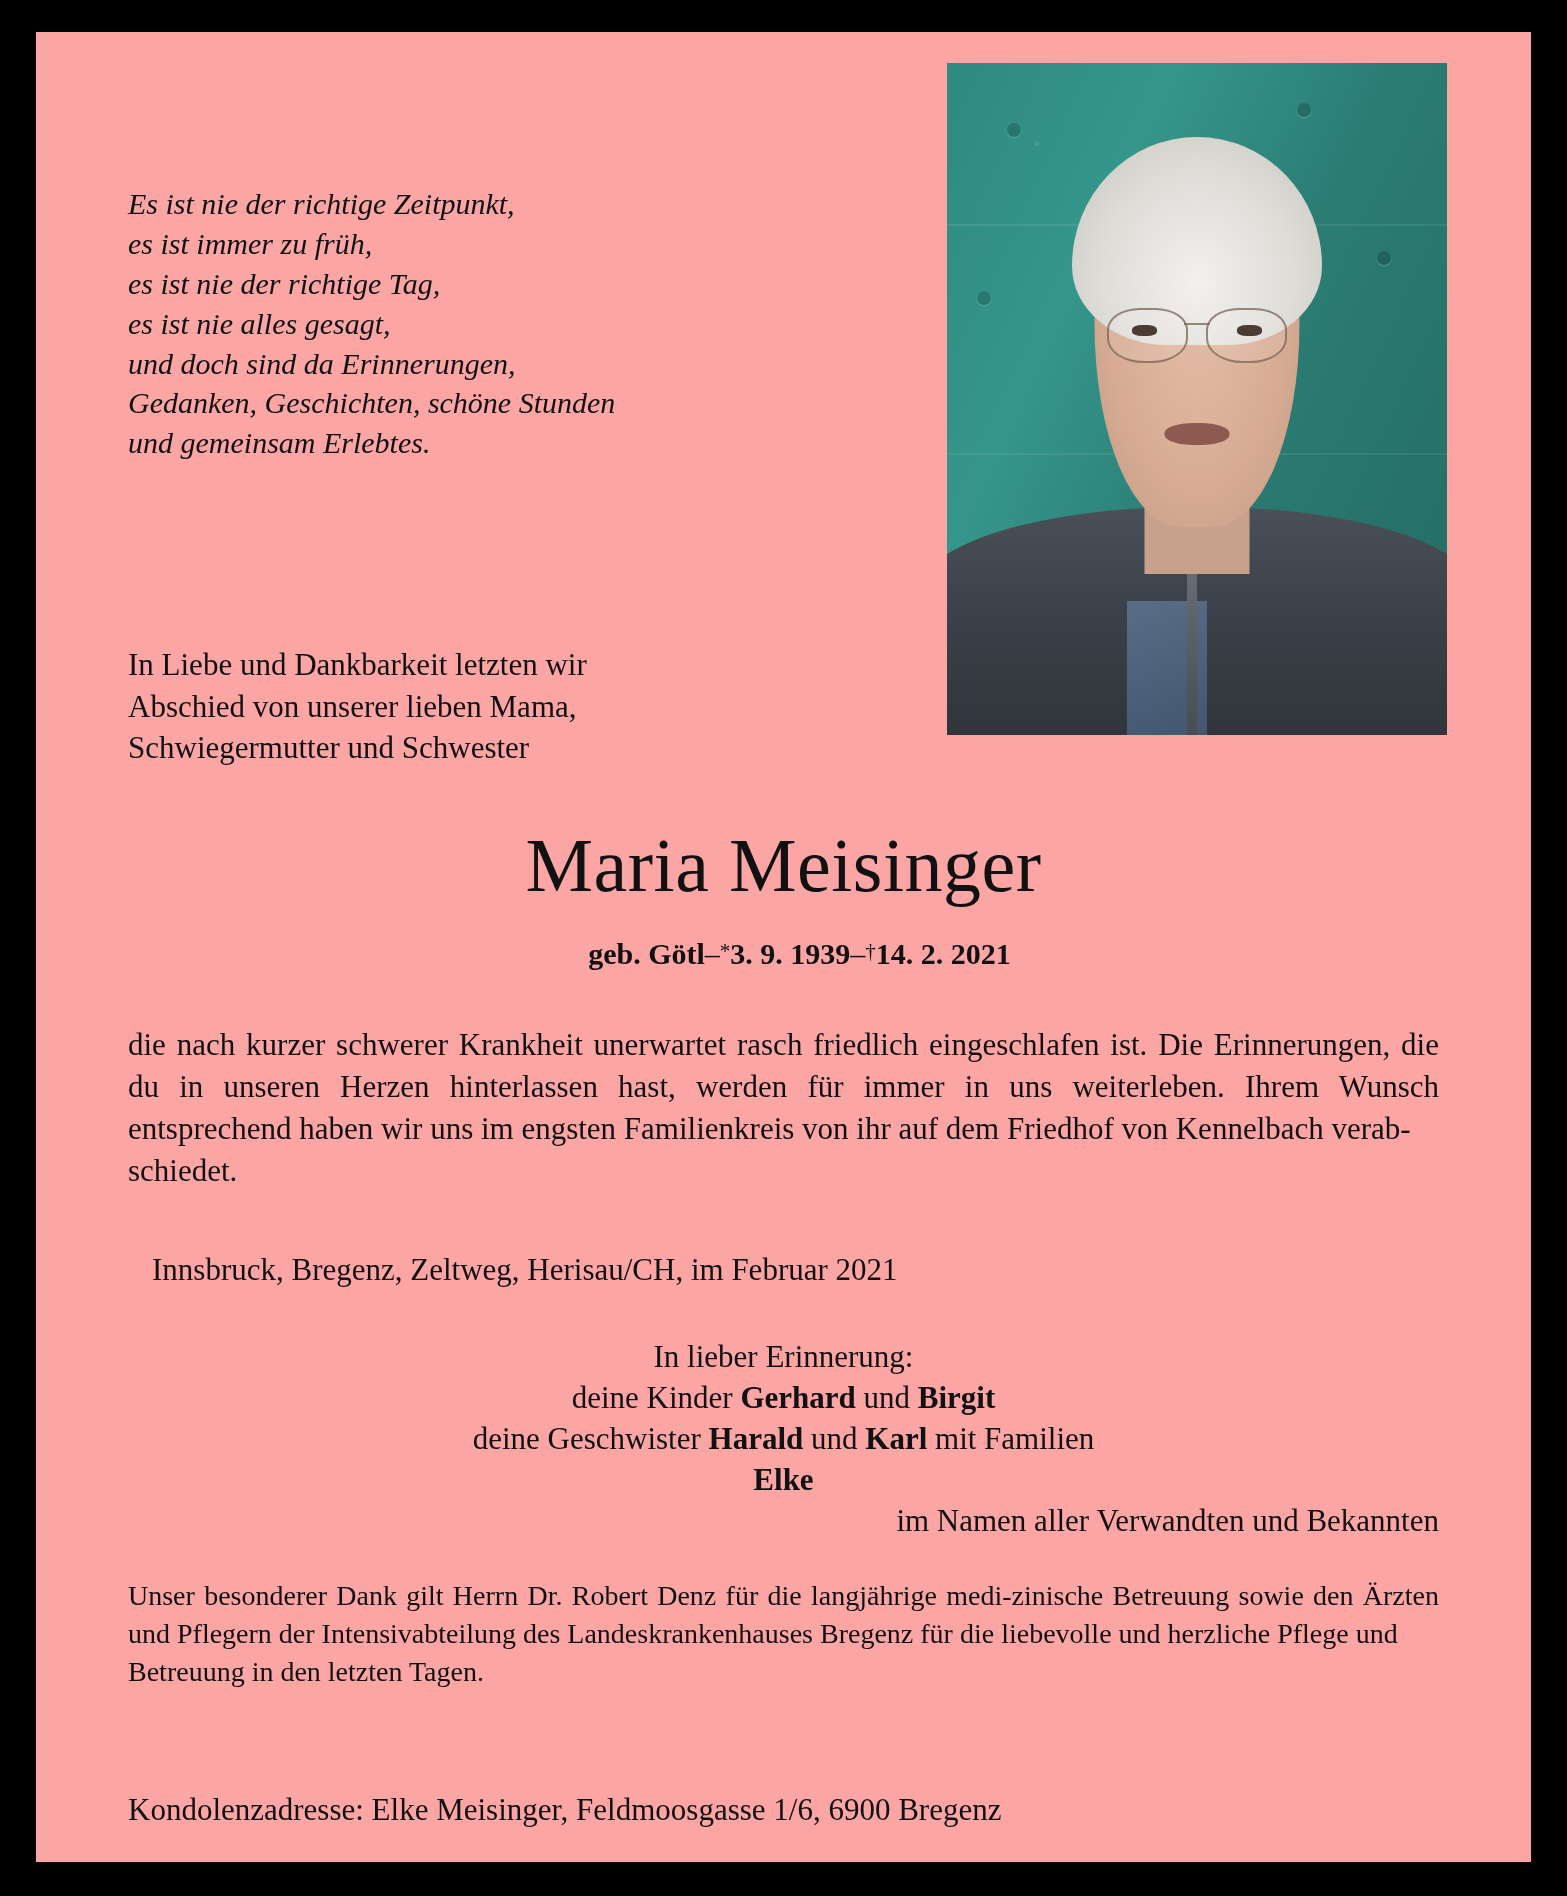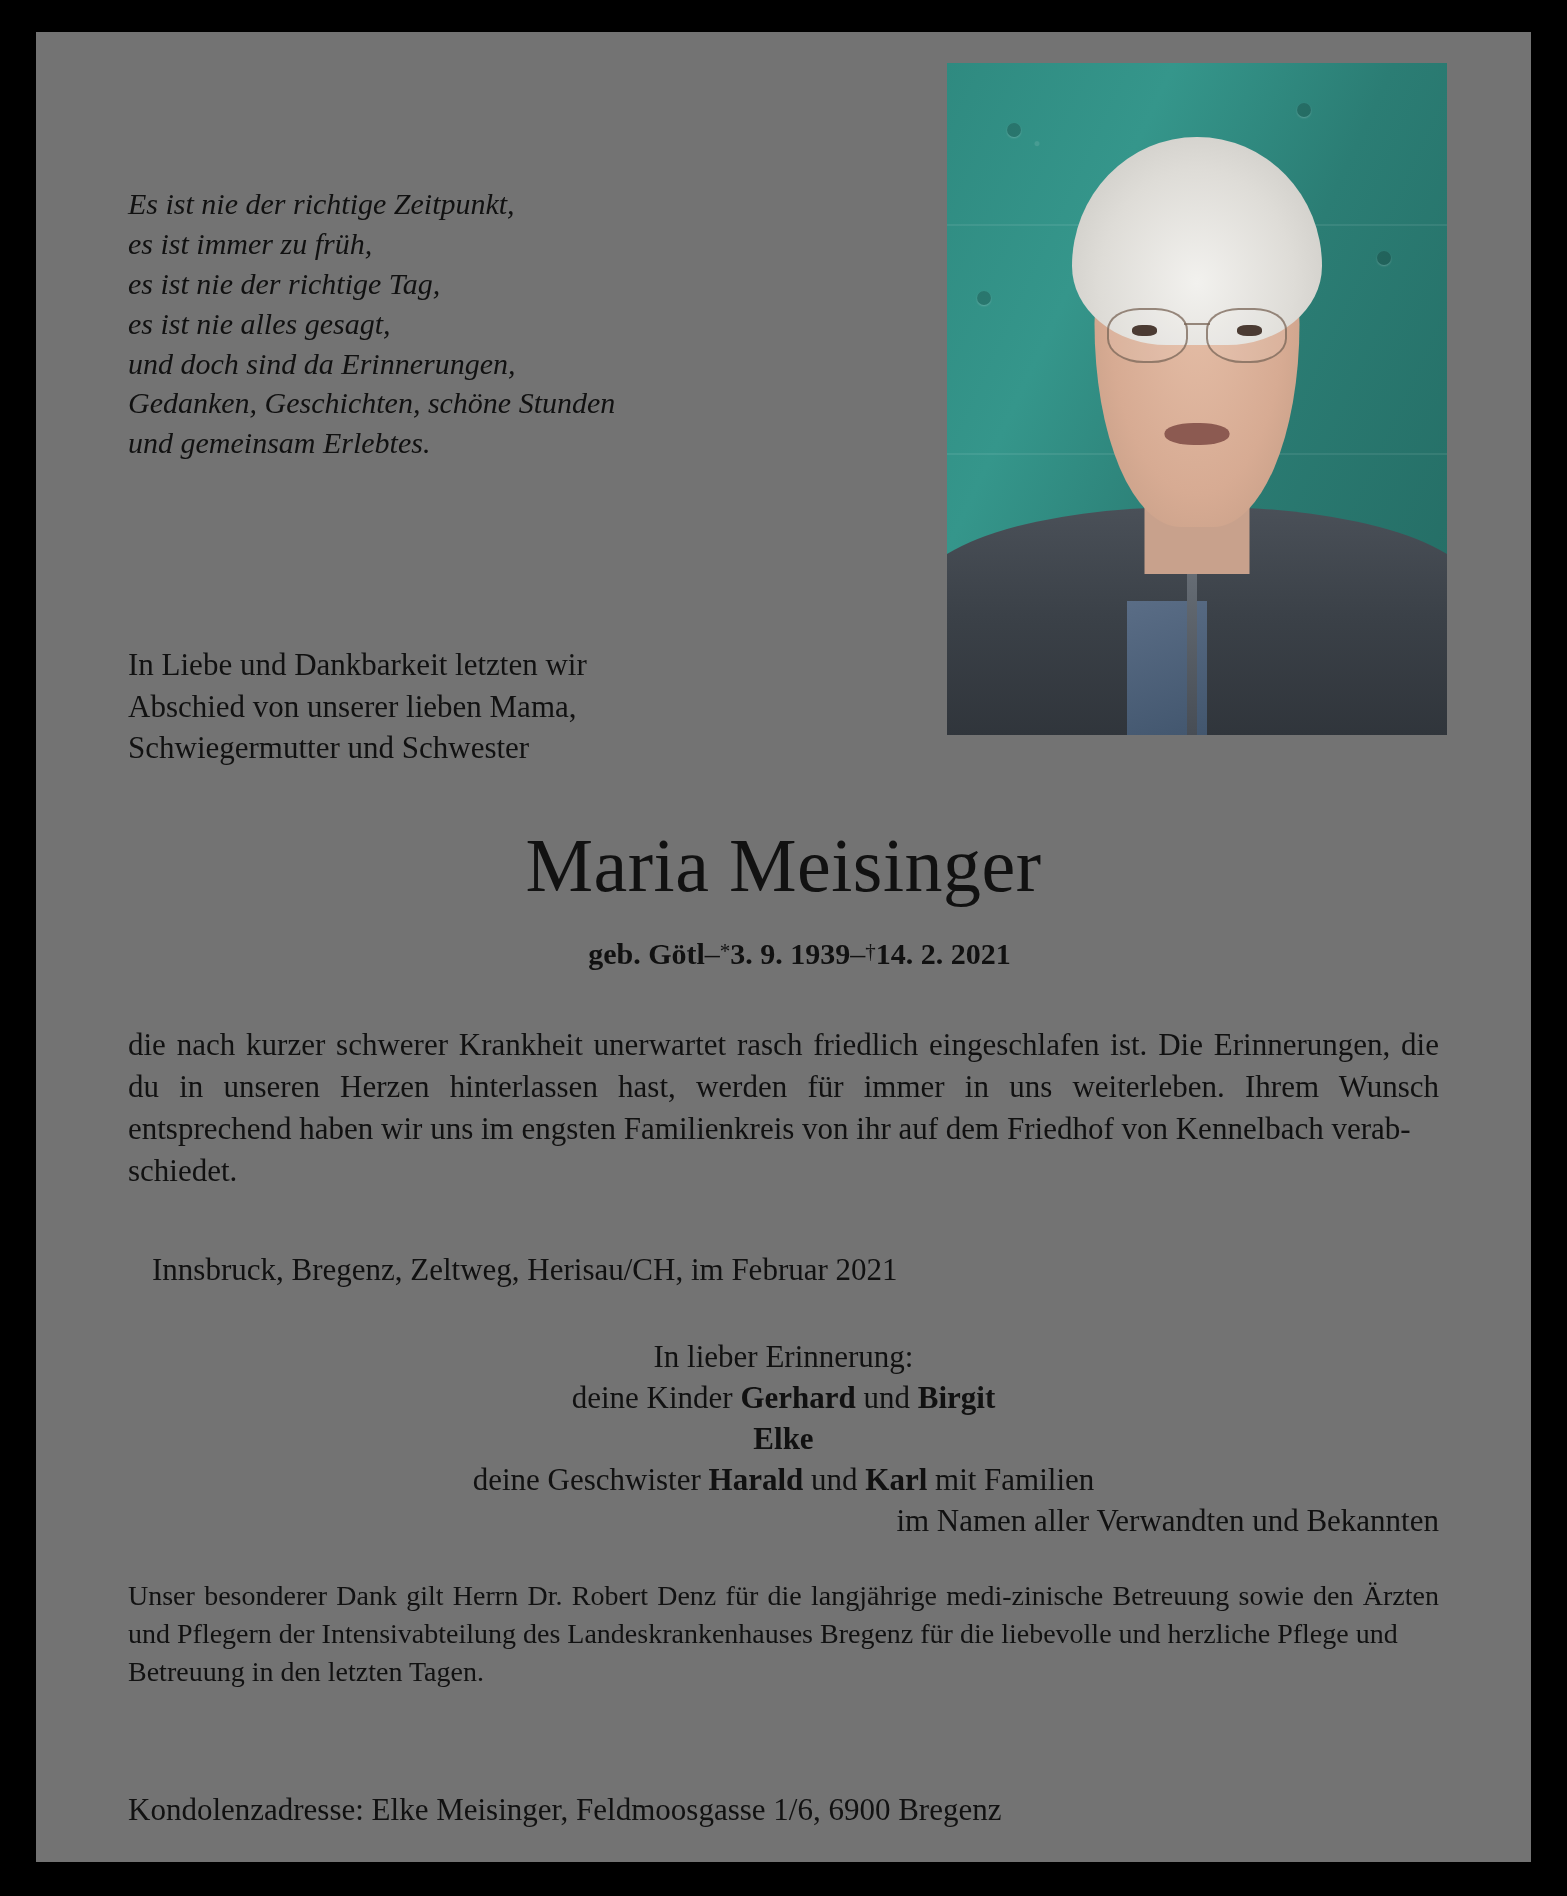--- a/index.html
+++ b/index.html
@@ -21,21 +21,21 @@
     width: 1567px;
     height: 1896px;
     background: #000000;
     box-sizing: border-box;
     padding: 32px 36px 34px 36px;
   }
   .notice-inner {
     position: relative;
     width: 100%;
     height: 100%;
-    background: #737373;
+    background: #fca5a5;
     box-sizing: border-box;
     overflow: hidden;
   }
 
   
   .poem {
     position: absolute;
     left: 92px;
     top: 152px;
     width: 700px;
@@ -331,22 +331,22 @@
       <div class="lastline">schiedet.</div>
     </div>
 
     <div class="place-line">
       <b>Innsbruck, Bregenz, Zeltweg, Herisau/CH,</b><span> im Februar 2021</span>
     </div>
 
     <div class="memory">
       <span class="r">In lieber Erinnerung:</span>
       <span class="r"><span>deine Kinder </span><b>Gerhard</b><span> und </span><b>Birgit</b></span>
+      <span class="r"><span>deine Geschwister </span><b>Harald</b><span> und </span><b>Karl</b><span> mit Familien</span></span>
       <span class="r"><b>Elke</b></span>
-      <span class="r"><span>deine Geschwister </span><b>Harald</b><span> und </span><b>Karl</b><span> mit Familien</span></span>
       <span class="r right">im Namen aller Verwandten und Bekannten</span>
     </div>
 
     <div class="thanks">
       <div>Unser besonderer Dank gilt Herrn Dr. Robert Denz für die langjährige medi-zinische Betreuung sowie den Ärzten und Pflegern der Intensivabteilung des Landeskrankenhauses Bregenz für die liebevolle und herzliche Pflege und</div>
       <div class="lastline">Betreuung in den letzten Tagen.</div>
     </div>
 
     <div class="condolence">Kondolenzadresse: Elke Meisinger, Feldmoosgasse 1/6, 6900 Bregenz</div>
 

